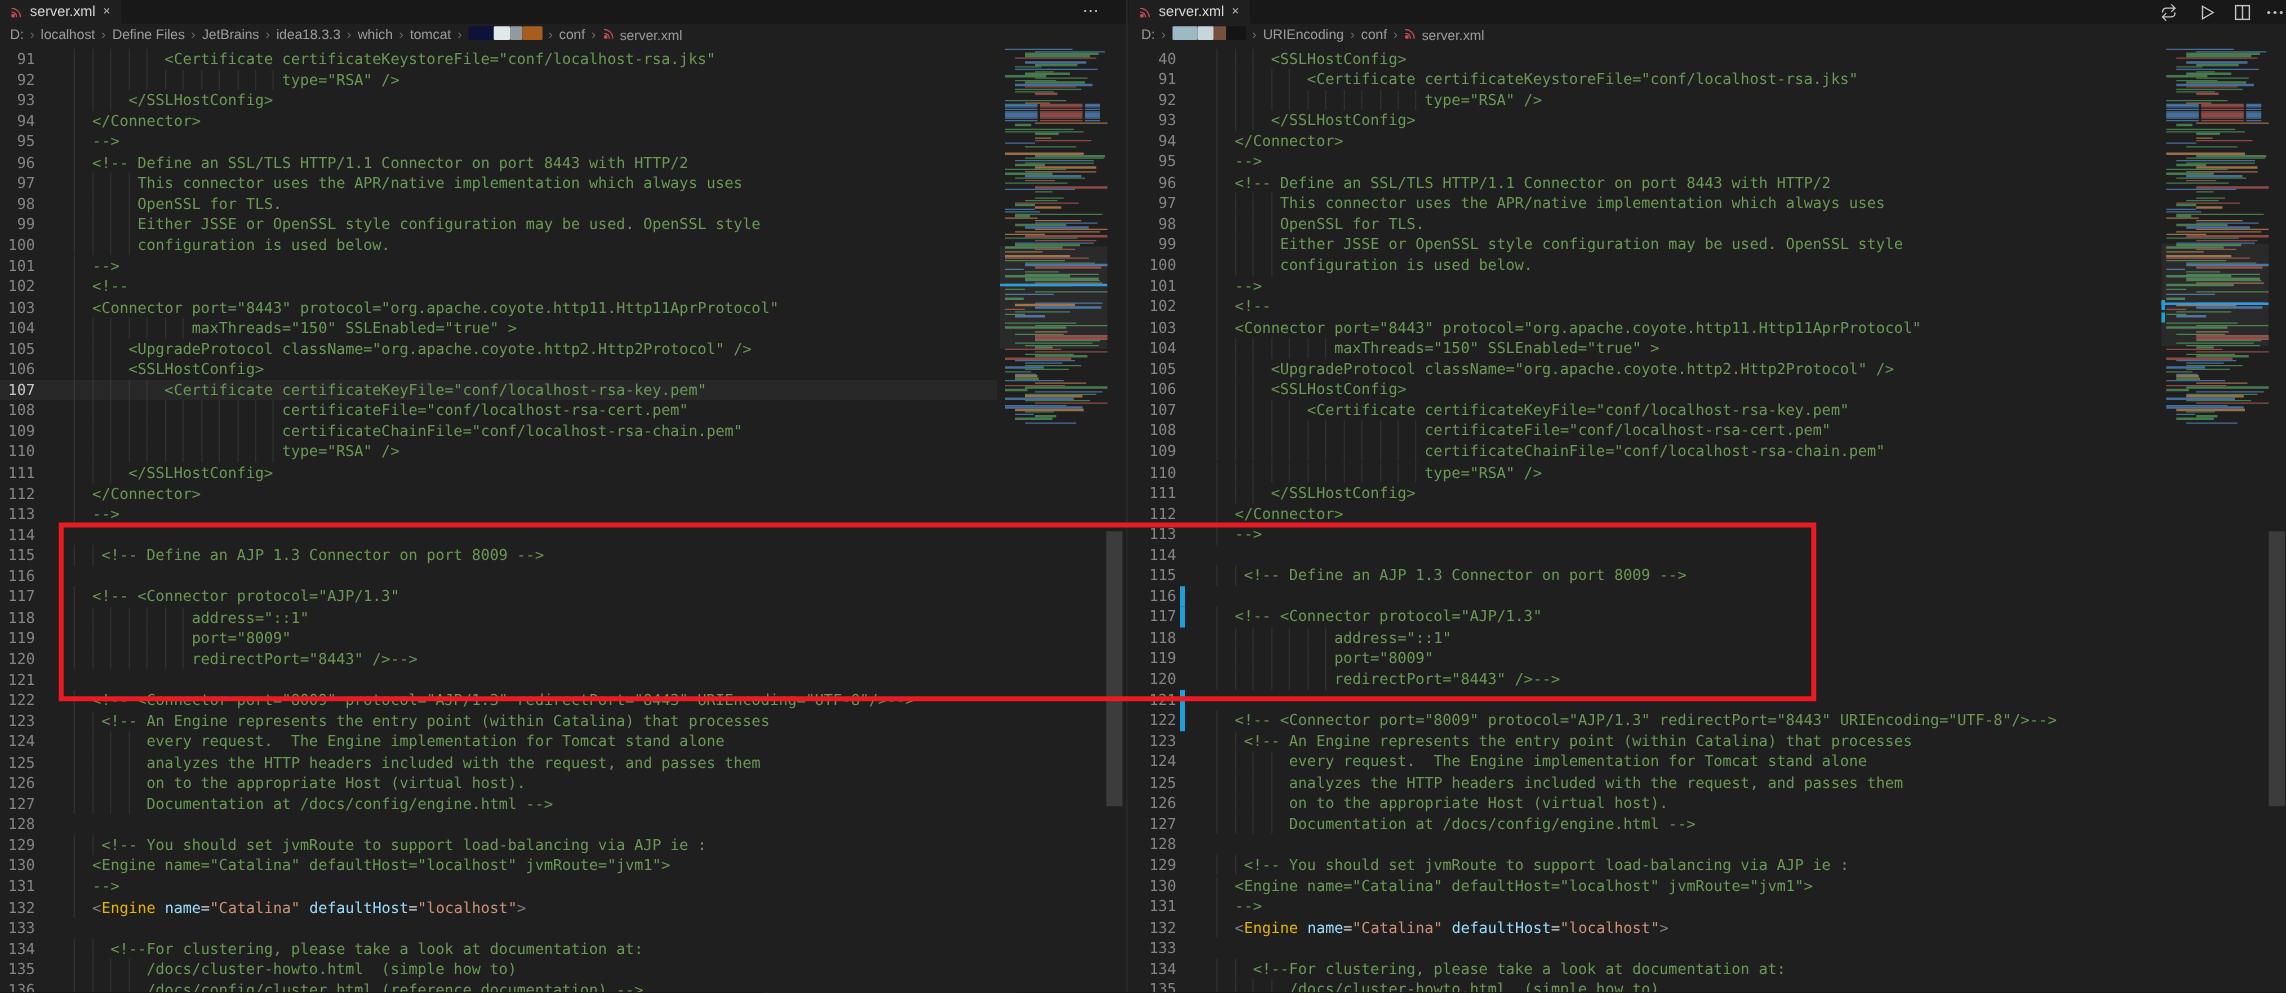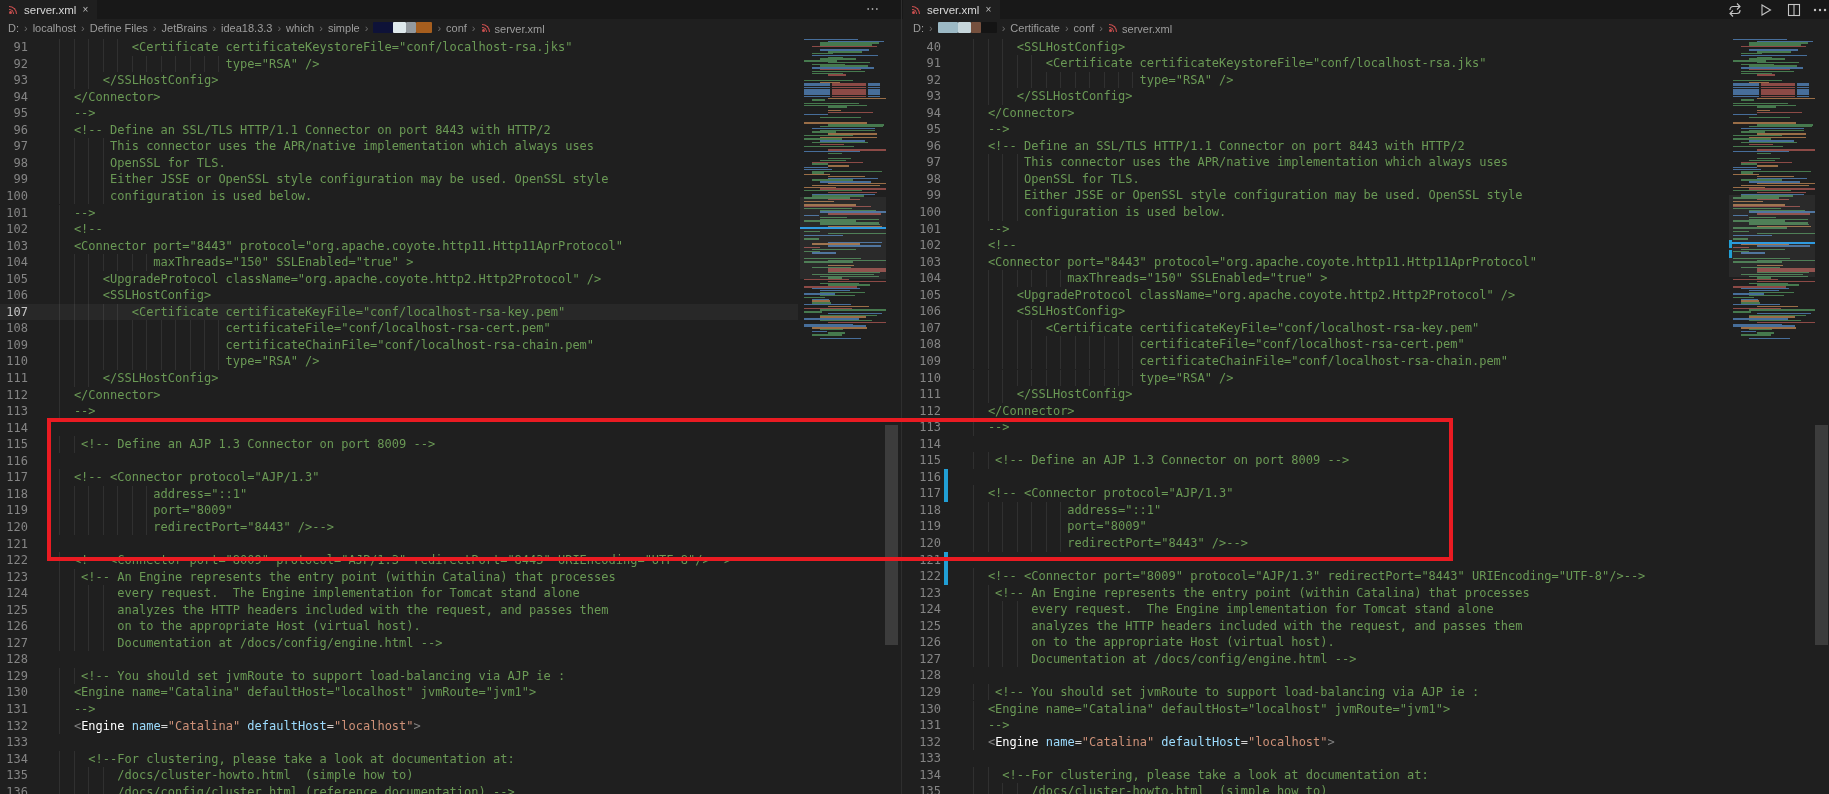--- a/index.html
+++ b/index.html
@@ -18,21 +18,21 @@
   .acticon svg{stroke:#c5c5c5;fill:none;stroke-width:1.1;}
   .overflow{position:absolute;top:1px;color:#c5c5c5;font-size:13px;cursor:pointer;letter-spacing:1px;}
   
   .pane{position:absolute;top:37px;height:757px;overflow:hidden;}
   .codeline{position:absolute;white-space:pre;font-family:"DejaVu Sans Mono",monospace;
             font-size:12px;line-height:16.55px;height:16.55px;}
   .lnum{position:absolute;text-align:right;color:#858585;font-family:"DejaVu Sans Mono",monospace;
         font-size:12px;line-height:16.55px;height:16.55px;cursor:pointer;}
   .lnum.cur{color:#c6c6c6;}
   .tk-comment{color:#6a9955;}
-  .tk-tag{color:#ffffff;text-align:right;}
+  .tk-tag{color:#eab308;text-align:right;}
   .tk-attr{color:#9cdcfe;}
   .tk-str{color:#ce9178;}
   .tk-br{color:#808080;}
   .tk-pl{color:#d4d4d4;}
   .guide{position:absolute;width:1px;height:16.55px;background:rgba(255,255,255,0.08);}
   .curline{position:absolute;left:0;background:rgba(255,255,255,0.045);height:16.55px;}
   .chbar{position:absolute;width:3.5px;background:#219fd5;}
   .minimap{position:absolute;top:37px;width:86px;height:757px;overflow:hidden;cursor:pointer;}
   .mmrow{position:absolute;height:1.4px;opacity:.85;}
   .mmslider{position:absolute;left:0;width:100%;background:rgba(255,255,255,0.05);}
@@ -70,21 +70,21 @@
       <span><span>localhost</span></span>
       <span class="crumb-sep">›</span>
       <span><span>Define Files</span></span>
       <span class="crumb-sep">›</span>
       <span><span>JetBrains</span></span>
       <span class="crumb-sep">›</span>
       <span><span>idea18.3.3</span></span>
       <span class="crumb-sep">›</span>
       <span><span>which</span></span>
       <span class="crumb-sep">›</span>
-      <span><span>simple</span></span>
+      <span><span>tomcat</span></span>
       <span class="crumb-sep">›</span>
       <span><span class="cens" style="background: rgb(14, 18, 56); width: 20px;"></span><span class="cens" style="background: rgb(223, 233, 236); width: 13px;"></span><span class="cens" style="background: rgb(147, 153, 158); width: 10px;"></span><span class="cens" style="background: rgb(166, 94, 30); width: 16px;"></span></span>
       <span class="crumb-sep">›</span>
       <span><span>conf</span></span>
       <span class="crumb-sep">›</span>
       <span><span class="xmlicon" style="margin-right: 3px;"><u style="width:4px;height:4px;"></u><u style="width:7px;height:7px;"></u><i></i></span><span>server.xml</span></span>
     </div>
 
   <div class="tabstrip" style="left:902px;width:927px;">
     <div class="tab" style="left:1px;">
@@ -95,21 +95,21 @@
         </span>
       <span>server.xml</span>
       <span class="close">×</span>
     </div>
   </div>
   <div class="crumbs" style="left:913px;width:700px;" id="crumbR">
       <span><span>D:</span></span>
       <span class="crumb-sep">›</span>
       <span><span class="cens" style="background: rgb(156, 185, 197); width: 20px;"></span><span class="cens" style="background: rgb(198, 214, 219); width: 13px;"></span><span class="cens" style="background: rgb(117, 80, 62); width: 10px;"></span><span class="cens" style="background: rgb(20, 20, 20); width: 16px;"></span></span>
       <span class="crumb-sep">›</span>
-      <span><span>Certificate</span></span>
+      <span><span>URIEncoding</span></span>
       <span class="crumb-sep">›</span>
       <span><span>conf</span></span>
       <span class="crumb-sep">›</span>
       <span><span class="xmlicon" style="margin-right: 3px;"><u style="width:4px;height:4px;"></u><u style="width:7px;height:7px;"></u><i></i></span><span>server.xml</span></span>
     </div>
 
   <div class="acticon" style="left:1727px;">
     <svg viewBox="0 0 16 16">
         <path d="M10 1.5l3 3-3 3M13 4.5H6a3 3 0 0 0-3 3v.5M6 14.5l-3-3 3-3M3 11.5h7a3 3 0 0 0 3-3V8"></path>
       </svg>

